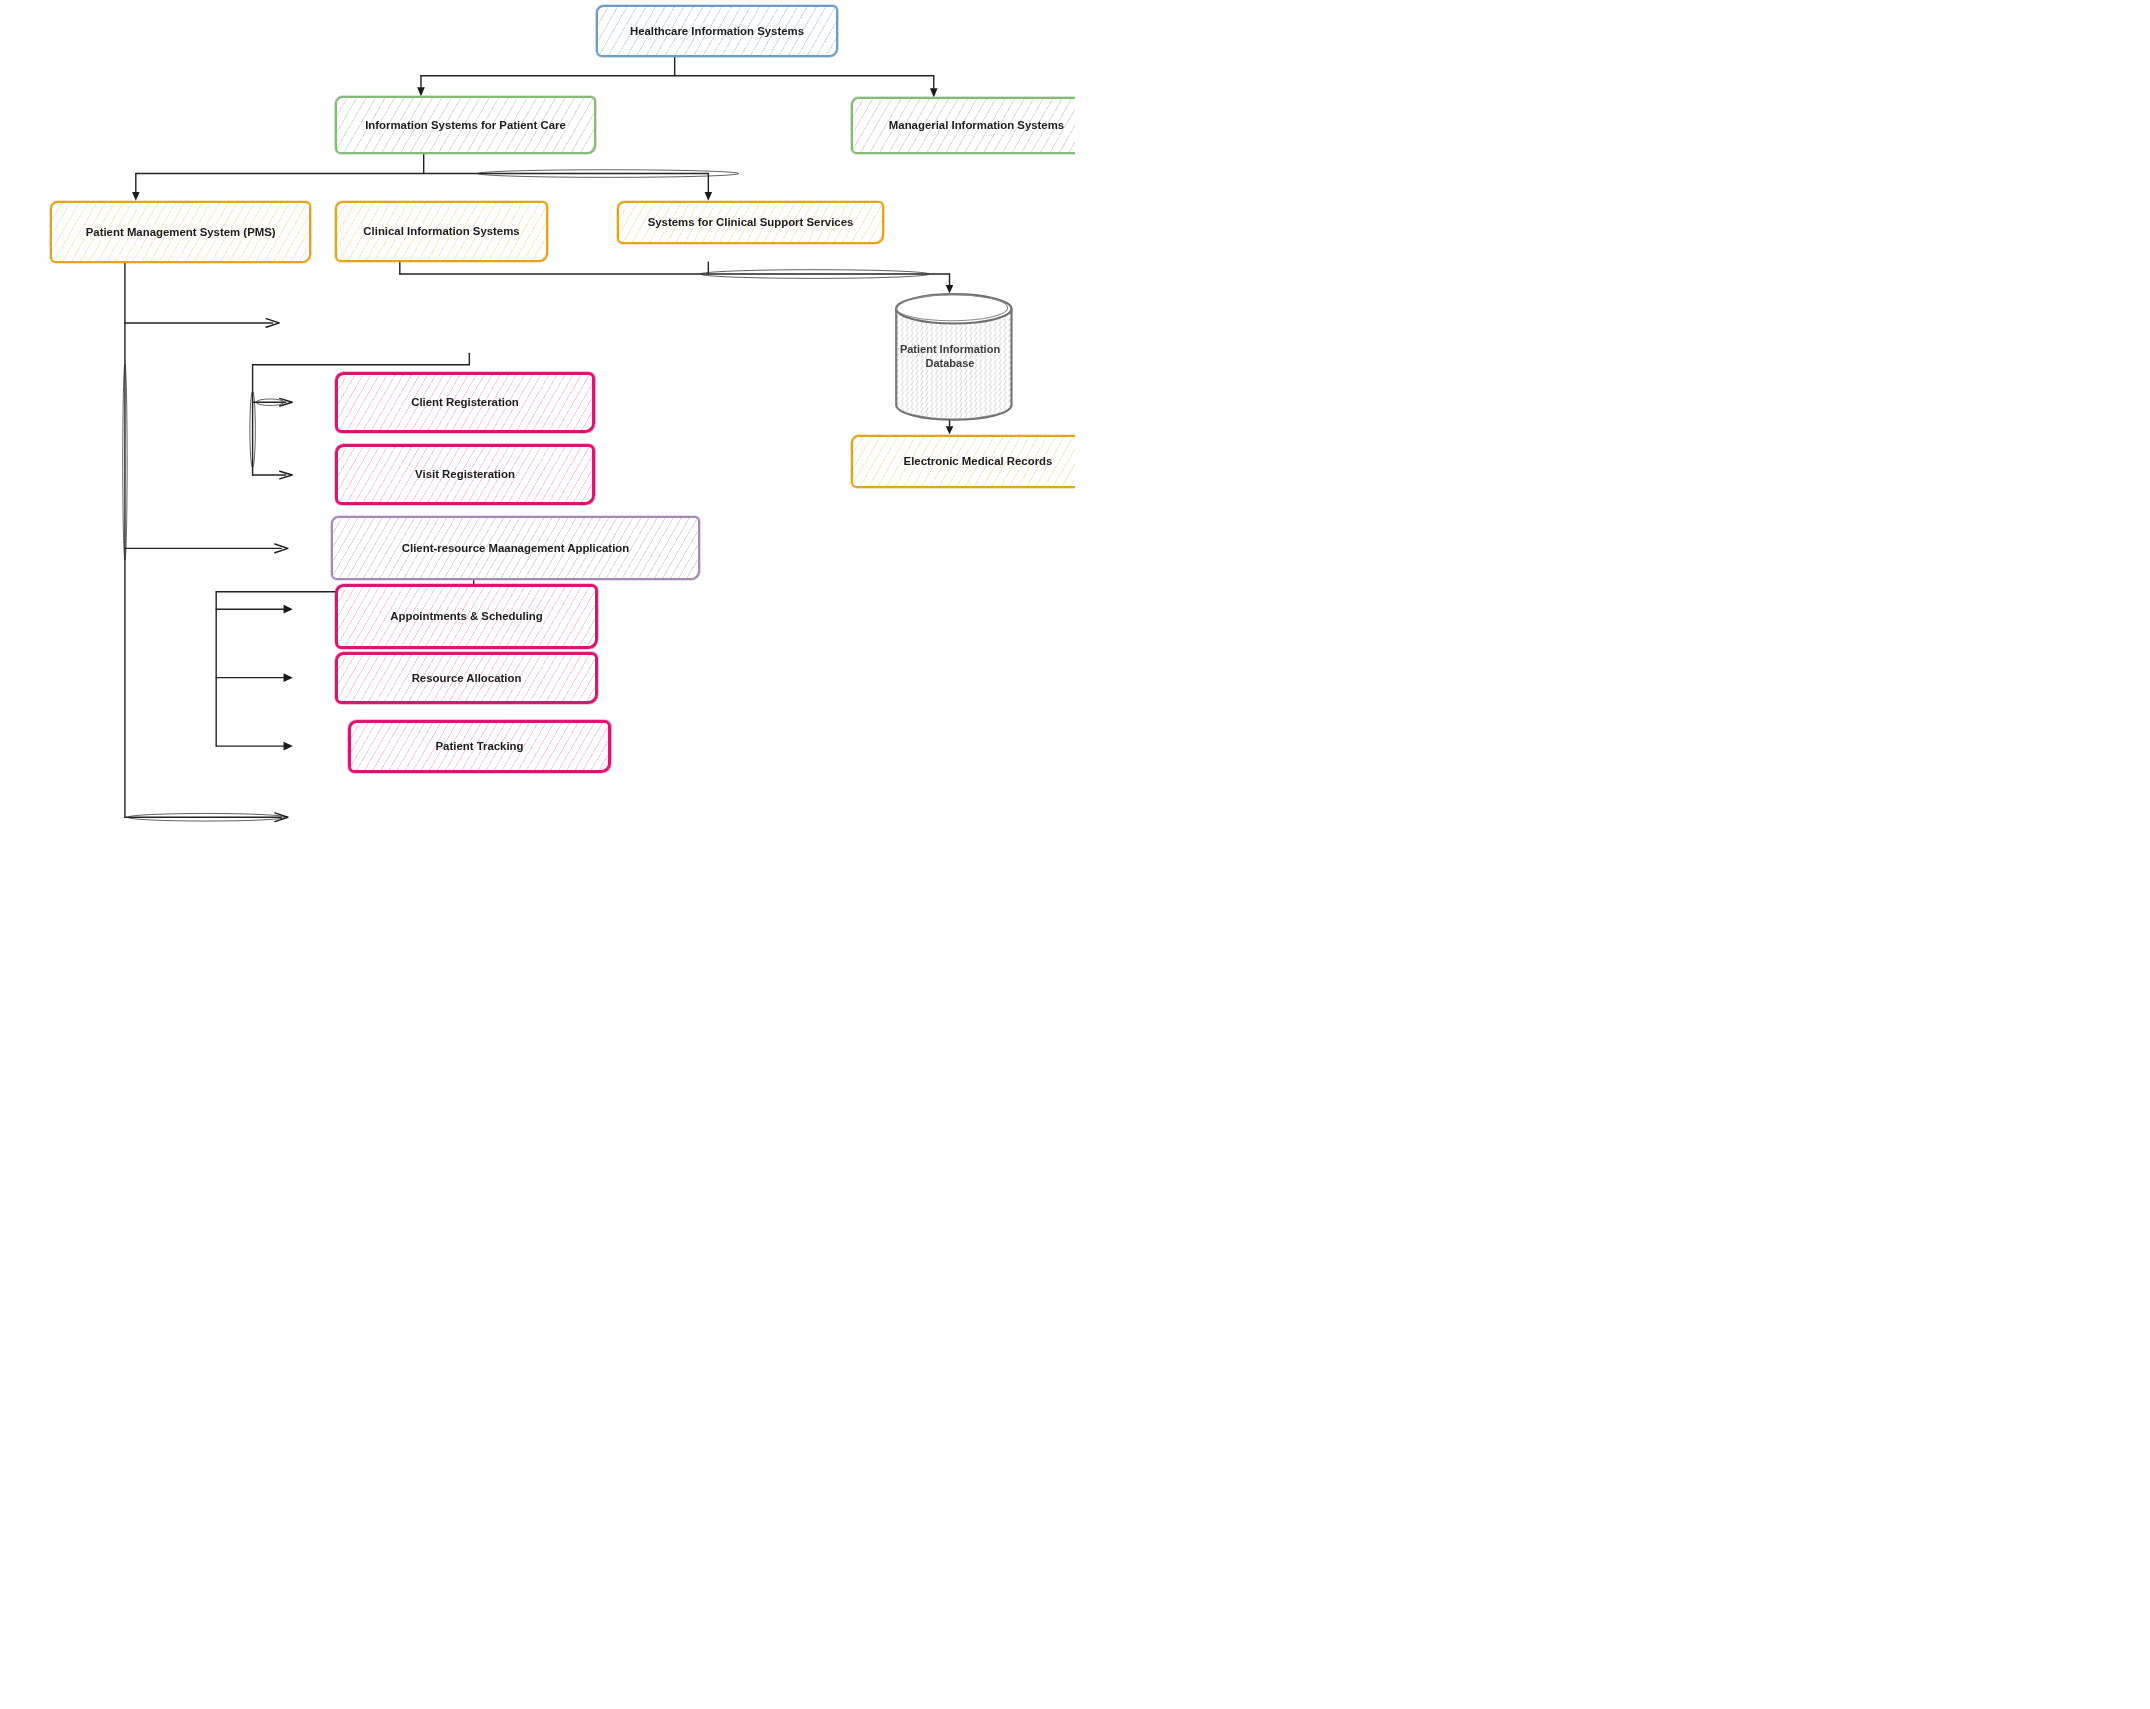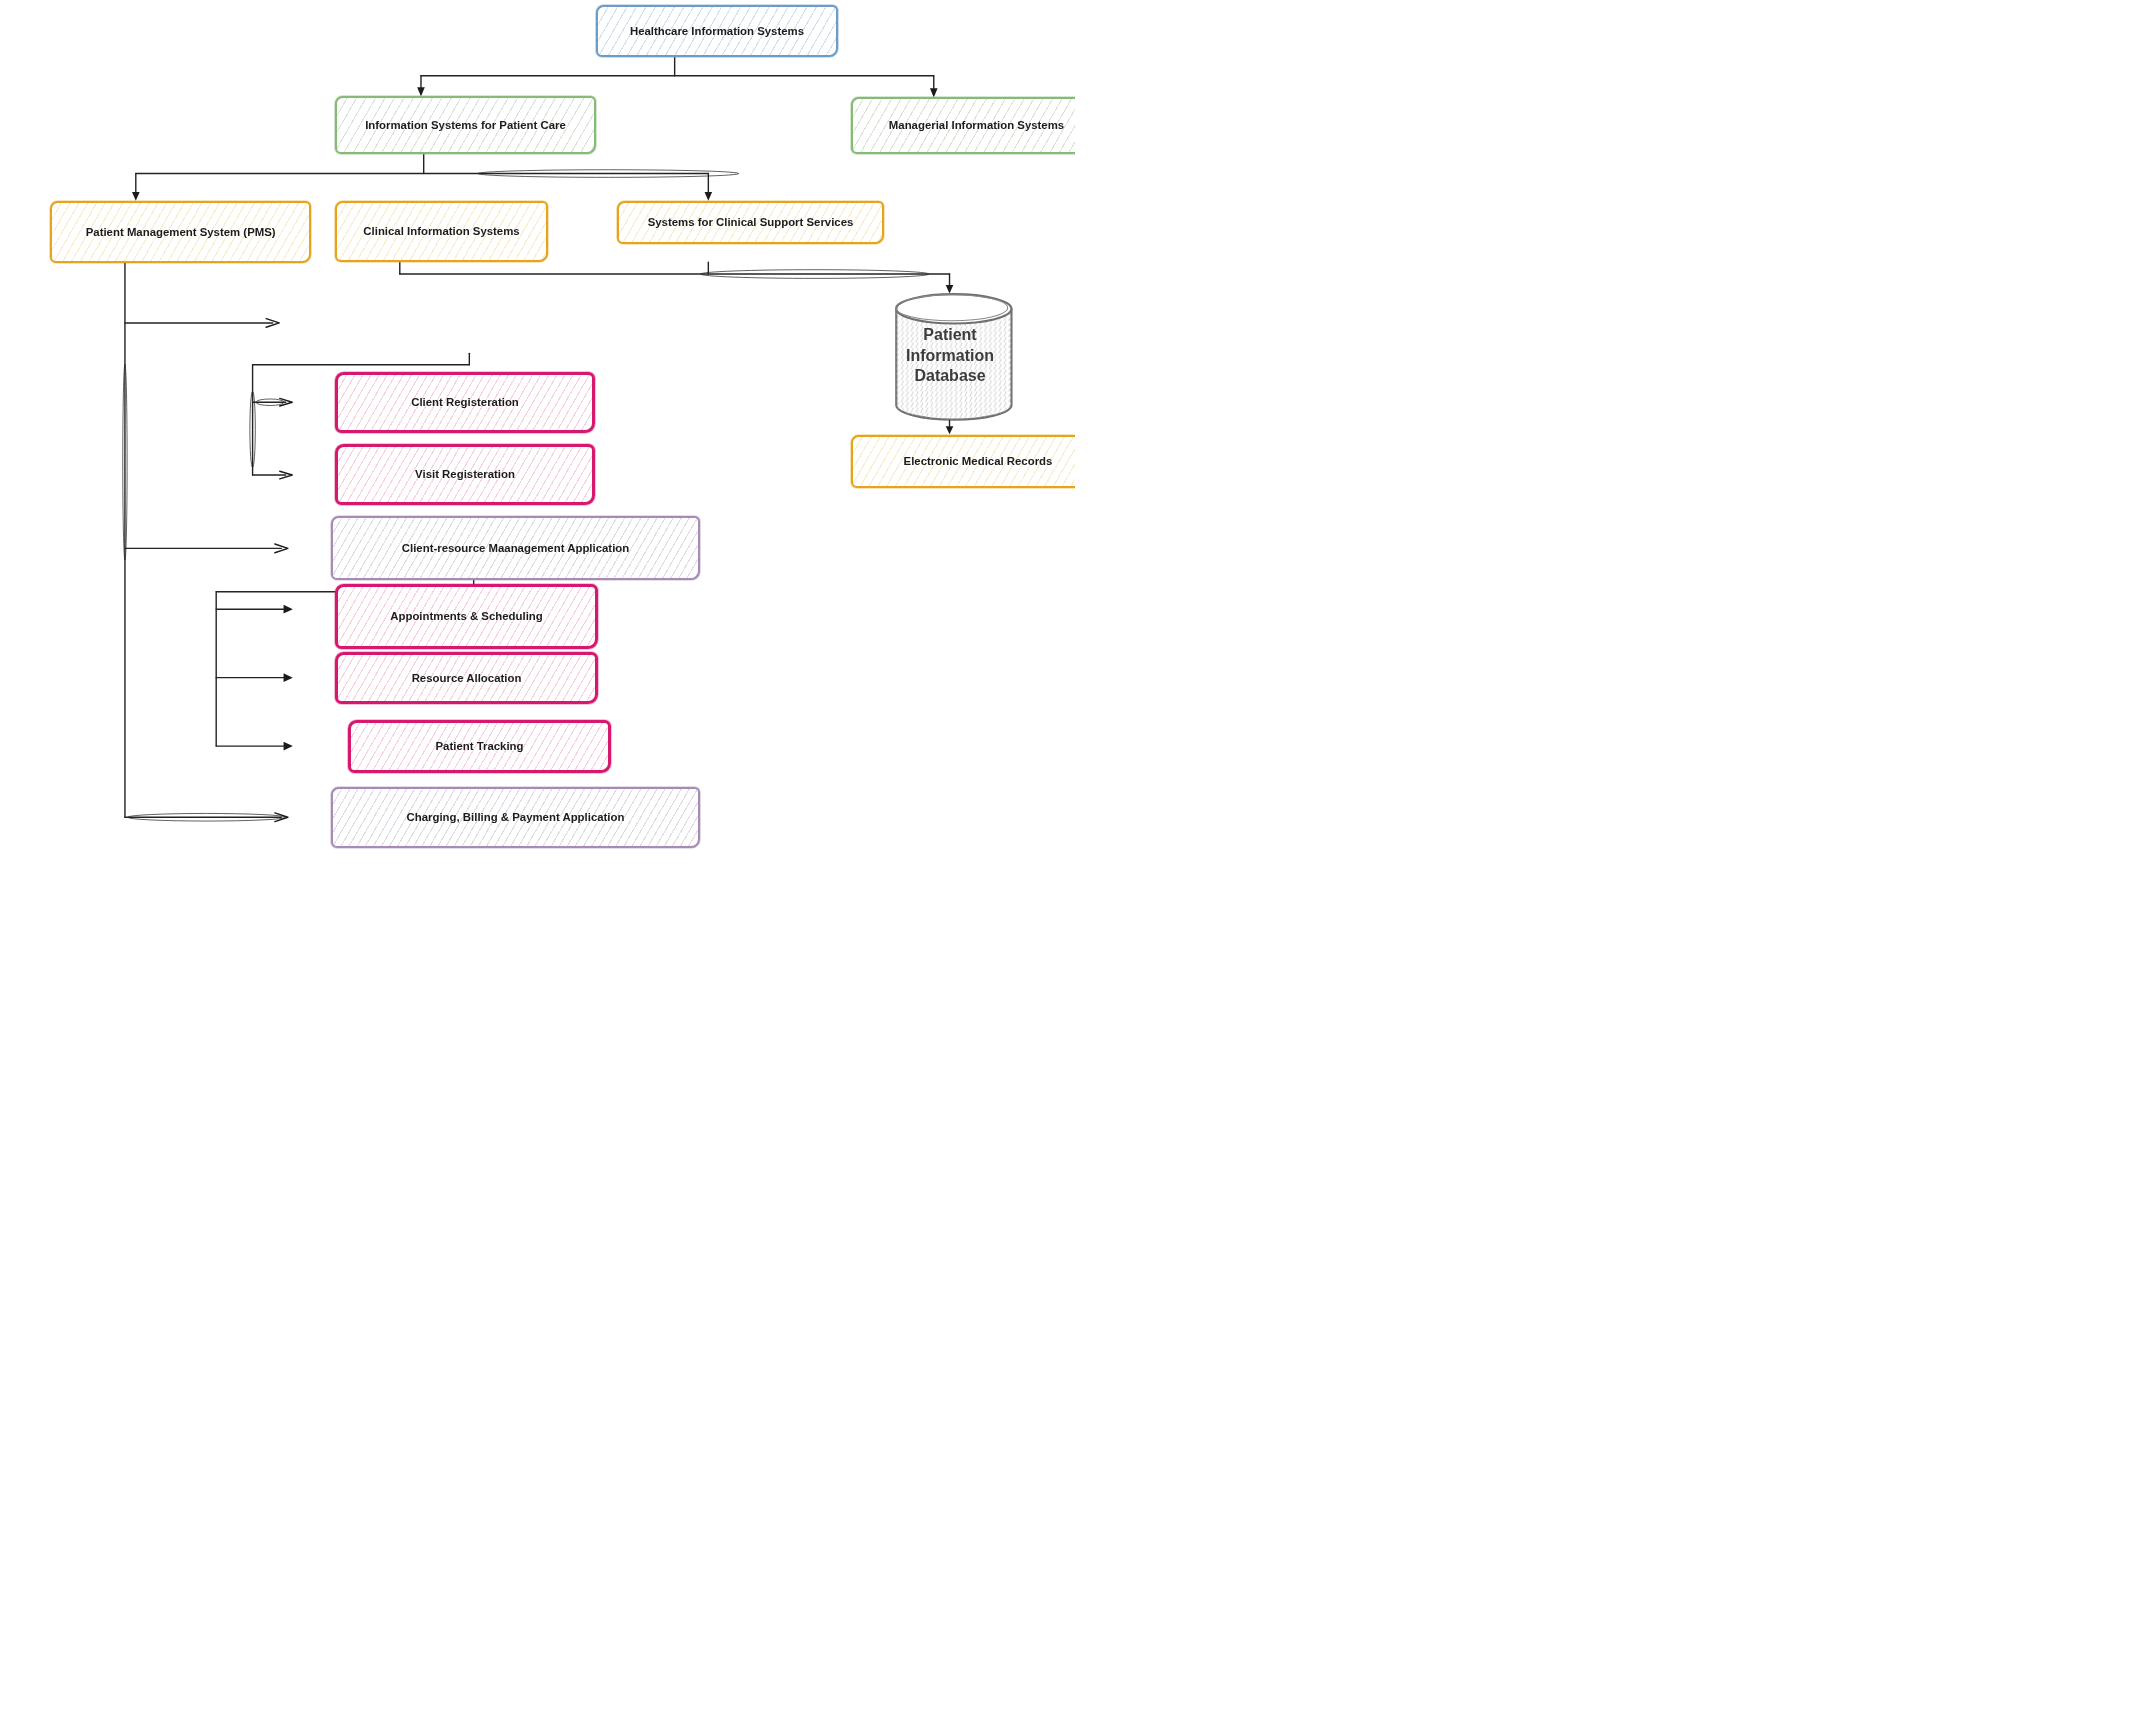--- a/index.html
+++ b/index.html
@@ -48,21 +48,21 @@
   .pink{
     border:3.3px solid #d8176f;
     background-image:repeating-linear-gradient(120deg, rgba(216,23,111,.20) 0 1.1px, rgba(0,0,0,0) 1.1px 7px);
     box-shadow:0 0 0 0.8px rgba(216,23,111,.35);
     border-radius:8.7px 6.5px 9.8px 6.5px;
   }
   .cyl-label{
     position:absolute;
     left:898px;top:318px;width:104px;height:76px;
     display:flex;align-items:center;justify-content:center;
-    text-align:center;font-weight:bold;font-size:16px;line-height:1.3;
+    text-align:center;font-weight:bold;font-size:11px;line-height:1.3;
     color:#3c3c3c;
   }
   .wire{stroke:#232323;stroke-width:2.6;fill:none;stroke-linecap:round;}
   .loop{stroke:#2a2a2a;stroke-width:1.6;fill:none;opacity:.85;}
   .ah{fill:#1b1b1b;stroke:none;}
   .ah-open{stroke:#1b1b1b;stroke-width:2.6;fill:none;stroke-linecap:round;stroke-linejoin:round;}
   .cyl{stroke:#6f6f6f;stroke-width:4;}
 </style>
 </head>
 <body>
@@ -195,23 +195,20 @@
   </div>
 
   <div class="node pink" style="left:293px;top:652px;width:263px;height:52px">
     <span>Resource Allocation</span>
   </div>
 
   <div class="node pink" style="left:306px;top:720px;width:263px;height:53px">
     <span>Patient Tracking</span>
   </div>
 
-  <div class="node purple" style="left:289px;top:787px;width:369px;height:61px">
-    <span>Charging, Billing &amp; Payment Application</span>
-  </div>
 
   <div class="cyl-label">
     <span>Patient Information Database</span>
   </div>
 
   <div class="node orange" style="left:809px;top:435px;width:254px;height:53px">
     <span>Electronic Medical Records</span>
   </div>
 
 </div>

